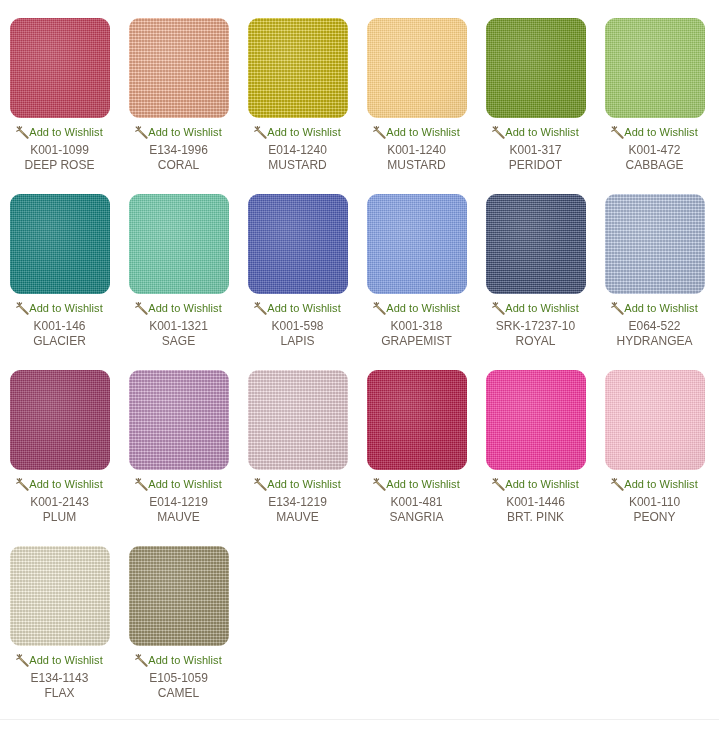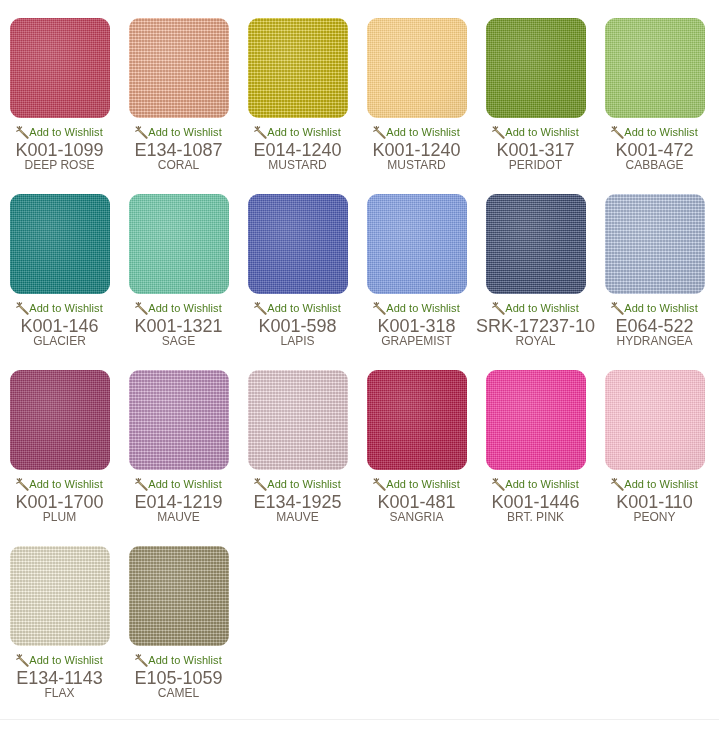--- a/index.html
+++ b/index.html
@@ -122,21 +122,21 @@
   .wishlist-label {
     font-size: 11px;
     line-height: 12px;
     color: #4e7d1f;
     white-space: nowrap;
     letter-spacing: 0.05px;
   }
 
   .sku-text {
     margin-top: 4px;
-    font-size: 18px;
+    font-size: 12px;
     line-height: 15px;
     color: #6d6259;
     white-space: nowrap;
   }
 
   .name-text {
     font-size: 12px;
     line-height: 15px;
     color: #6d6259;
     white-space: nowrap;
@@ -182,21 +182,21 @@
           <line x1="1.2" y1="1.0" x2="3.3" y2="3.1"></line>
           <line x1="5.6" y1="1.0" x2="3.6" y2="3.1"></line>
           <line x1="0.7" y1="5.2" x2="3.1" y2="4.0"></line>
           <line x1="3.4" y1="0.2" x2="3.4" y2="2.2"></line>
         </g>
         <path d="M4.0 4.2 L11.6 11.8" stroke="#8a7a56" stroke-width="2.1" stroke-linecap="round"></path>
         <path d="M4.2 4.4 L7.0 7.2" stroke="#b6a77f" stroke-width="1.1" stroke-linecap="round"></path>
       </svg>
       <span class="wishlist-label">Add to Wishlist</span>
     </div>
-    <div class="sku-text">E134-1087</div>
+    <div class="sku-text">E134-1996</div>
     <div class="name-text">CORAL</div>
   </div>
     <div class="swatch-cell">
     <div class="swatch-chip tex-coarse" title="MUSTARD" style="background-color: rgb(214, 194, 19);"></div>
     <div class="wishlist-row">
       <svg class="wand-icon" viewBox="0 0 13 13" xmlns="http://www.w3.org/2000/svg">
         <g stroke="#7a6a4f" stroke-width="1.15" stroke-linecap="round">
           <line x1="1.2" y1="1.0" x2="3.3" y2="3.1"></line>
           <line x1="5.6" y1="1.0" x2="3.6" y2="3.1"></line>
           <line x1="0.7" y1="5.2" x2="3.1" y2="4.0"></line>
@@ -380,21 +380,21 @@
           <line x1="1.2" y1="1.0" x2="3.3" y2="3.1"></line>
           <line x1="5.6" y1="1.0" x2="3.6" y2="3.1"></line>
           <line x1="0.7" y1="5.2" x2="3.1" y2="4.0"></line>
           <line x1="3.4" y1="0.2" x2="3.4" y2="2.2"></line>
         </g>
         <path d="M4.0 4.2 L11.6 11.8" stroke="#8a7a56" stroke-width="2.1" stroke-linecap="round"></path>
         <path d="M4.2 4.4 L7.0 7.2" stroke="#b6a77f" stroke-width="1.1" stroke-linecap="round"></path>
       </svg>
       <span class="wishlist-label">Add to Wishlist</span>
     </div>
-    <div class="sku-text">K001-1700</div>
+    <div class="sku-text">K001-2143</div>
     <div class="name-text">PLUM</div>
   </div>
     <div class="swatch-cell">
     <div class="swatch-chip tex-coarse" title="MAUVE" style="background-color: rgb(200, 151, 198);"></div>
     <div class="wishlist-row">
       <svg class="wand-icon" viewBox="0 0 13 13" xmlns="http://www.w3.org/2000/svg">
         <g stroke="#7a6a4f" stroke-width="1.15" stroke-linecap="round">
           <line x1="1.2" y1="1.0" x2="3.3" y2="3.1"></line>
           <line x1="5.6" y1="1.0" x2="3.6" y2="3.1"></line>
           <line x1="0.7" y1="5.2" x2="3.1" y2="4.0"></line>
@@ -416,21 +416,21 @@
           <line x1="1.2" y1="1.0" x2="3.3" y2="3.1"></line>
           <line x1="5.6" y1="1.0" x2="3.6" y2="3.1"></line>
           <line x1="0.7" y1="5.2" x2="3.1" y2="4.0"></line>
           <line x1="3.4" y1="0.2" x2="3.4" y2="2.2"></line>
         </g>
         <path d="M4.0 4.2 L11.6 11.8" stroke="#8a7a56" stroke-width="2.1" stroke-linecap="round"></path>
         <path d="M4.2 4.4 L7.0 7.2" stroke="#b6a77f" stroke-width="1.1" stroke-linecap="round"></path>
       </svg>
       <span class="wishlist-label">Add to Wishlist</span>
     </div>
-    <div class="sku-text">E134-1925</div>
+    <div class="sku-text">E134-1219</div>
     <div class="name-text">MAUVE</div>
   </div>
     <div class="swatch-cell">
     <div class="swatch-chip" title="SANGRIA" style="background-color: rgb(173, 25, 68);"></div>
     <div class="wishlist-row">
       <svg class="wand-icon" viewBox="0 0 13 13" xmlns="http://www.w3.org/2000/svg">
         <g stroke="#7a6a4f" stroke-width="1.15" stroke-linecap="round">
           <line x1="1.2" y1="1.0" x2="3.3" y2="3.1"></line>
           <line x1="5.6" y1="1.0" x2="3.6" y2="3.1"></line>
           <line x1="0.7" y1="5.2" x2="3.1" y2="4.0"></line>

